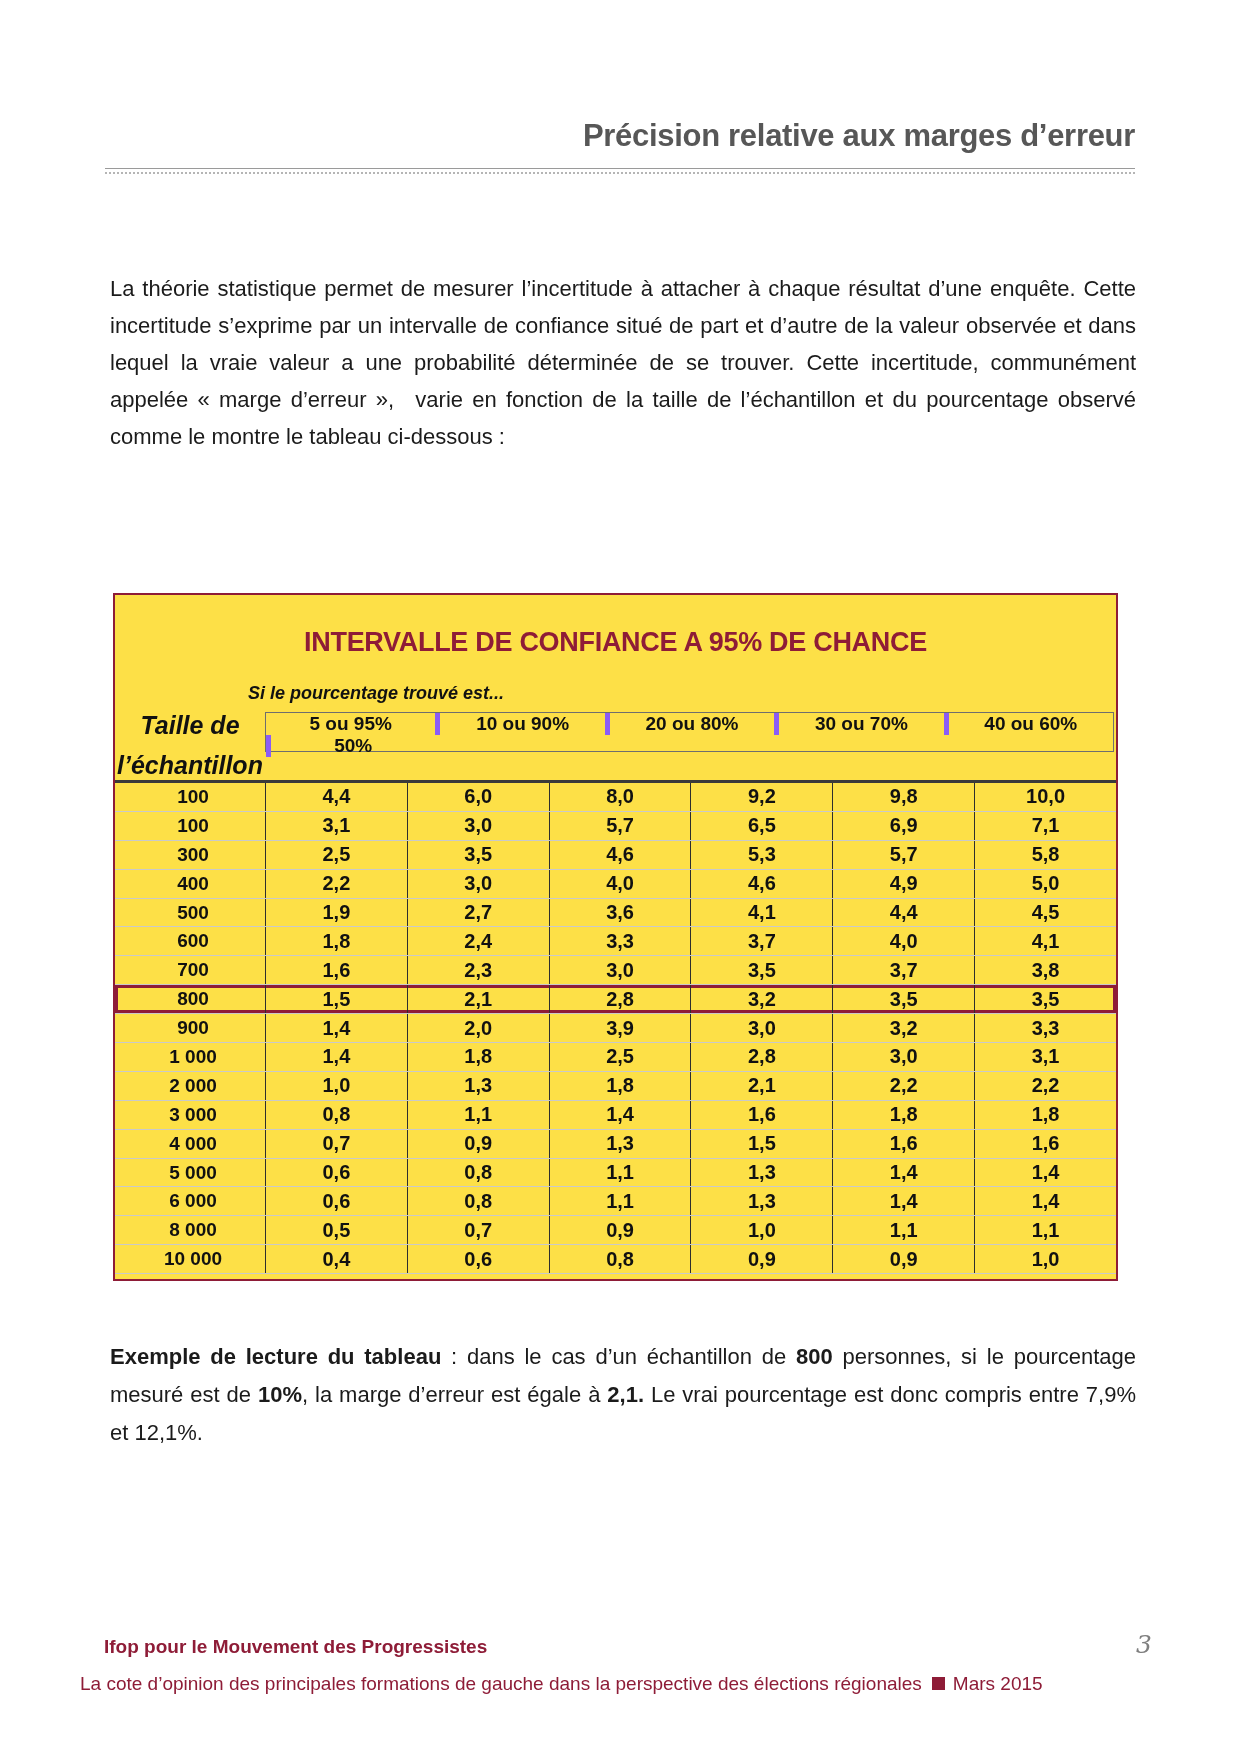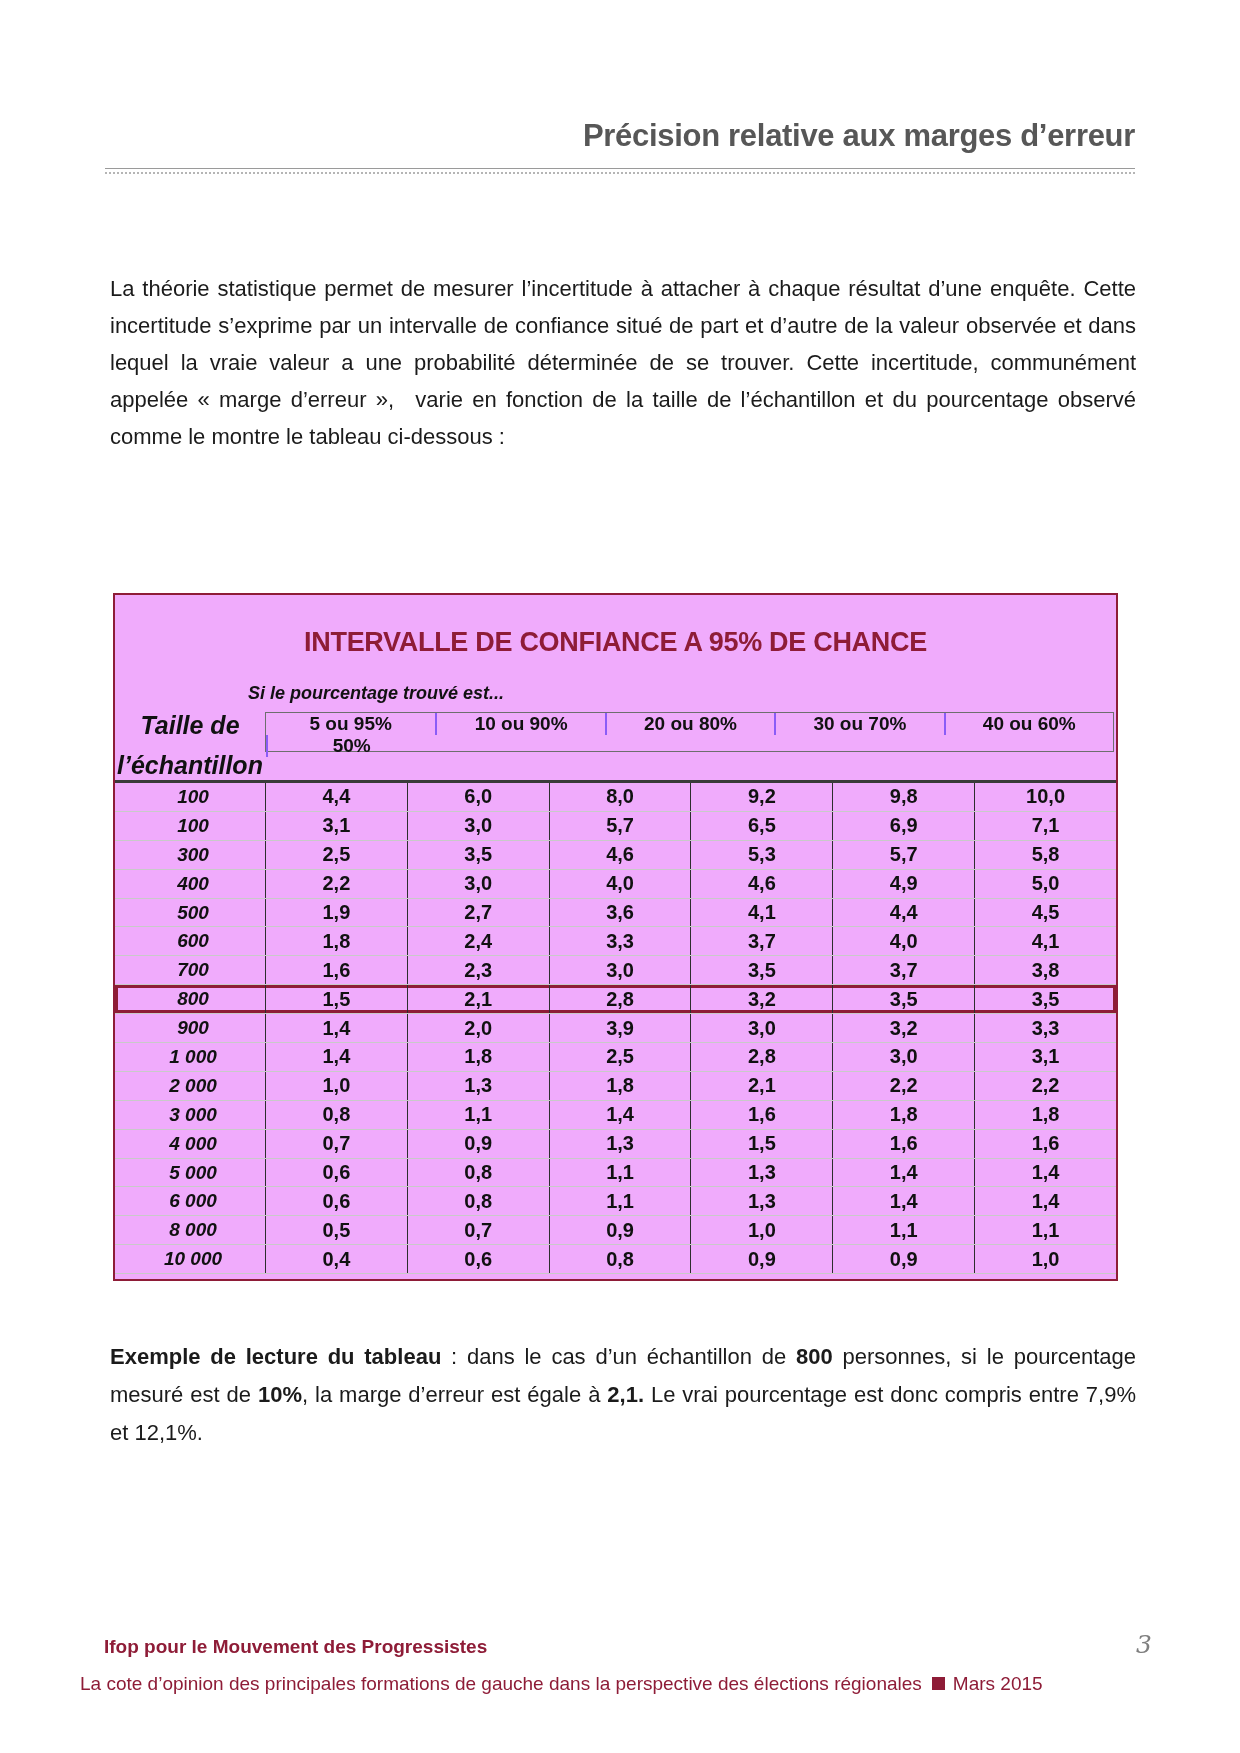--- a/index.html
+++ b/index.html
@@ -35,40 +35,40 @@
   .intro{
     position:absolute;left:110px;top:270px;width:1026px;
     font-size:22px;line-height:37px;text-align:justify;
     color:var(--ink);
   }
   .intro .u{margin-left:12px;}
   
   .table-box{
     position:absolute;left:113px;top:593px;width:1005px;height:688px;
     border:2px solid var(--accent);
-    background:#f0abfc;
+    background:#fde047;
   }
   .tb-title{
     position:absolute;left:0;top:32px;width:100%;
     text-align:center;font-size:27px;font-weight:700;
     color:var(--accent);letter-spacing:-0.3px;
   }
   .tb-subtitle{
     position:absolute;left:133px;top:88px;
     font-size:18px;font-weight:700;font-style:italic;color:#111;
   }
   .tb-colheads{
     position:absolute;left:150px;top:117px;width:849px;height:40px;
     display:grid;grid-template-columns:repeat(5,1fr);
     border:1px solid #6e6e6e;
   }
   .tb-colheads .th{
     display:flex;align-items:center;justify-content:center;
     font-size:19px;font-weight:700;color:#111;
-    border-left:2px solid #8b5cf6;
+    border-left:5px solid #8b5cf6;
   }
   .tb-colheads .th:first-child{border-left:none;}
   .tb-rowhead{
     position:absolute;left:0;top:117px;width:150px;height:66px;
     display:flex;flex-direction:column;align-items:center;justify-content:space-between;
     font-size:25px;font-style:italic;color:#111;line-height:26px;font-weight:bold;
   }
   .tb-thick{
     position:absolute;left:0;top:185px;width:100%;height:3px;
     background:var(--rule-dark);
@@ -78,21 +78,21 @@
   }
   .trow{
     display:grid;grid-template-columns:150px repeat(6,1fr);
     height:28.9px;
     border-bottom:1px solid var(--rule-light);
   }
   .tcell{
     display:flex;align-items:center;justify-content:center;
     font-size:20px;font-weight:700;color:#111;
   }
-  .tcell.tlabel{font-size:19px;font-style:italic;padding-left:6px;}
+  .tcell.tlabel{font-size:19px;padding-left:6px;}
   .tcell.tval{border-left:1.5px solid #2e2e2e;}
   .trow.hl{box-shadow:inset 0 0 0 3px var(--accent);}
   
   .example{
     position:absolute;left:110px;top:1338px;width:1026px;
     font-size:22px;line-height:38px;text-align:justify;
     color:var(--ink);
   }
   .example b,.intro b{font-weight:700;}
   

